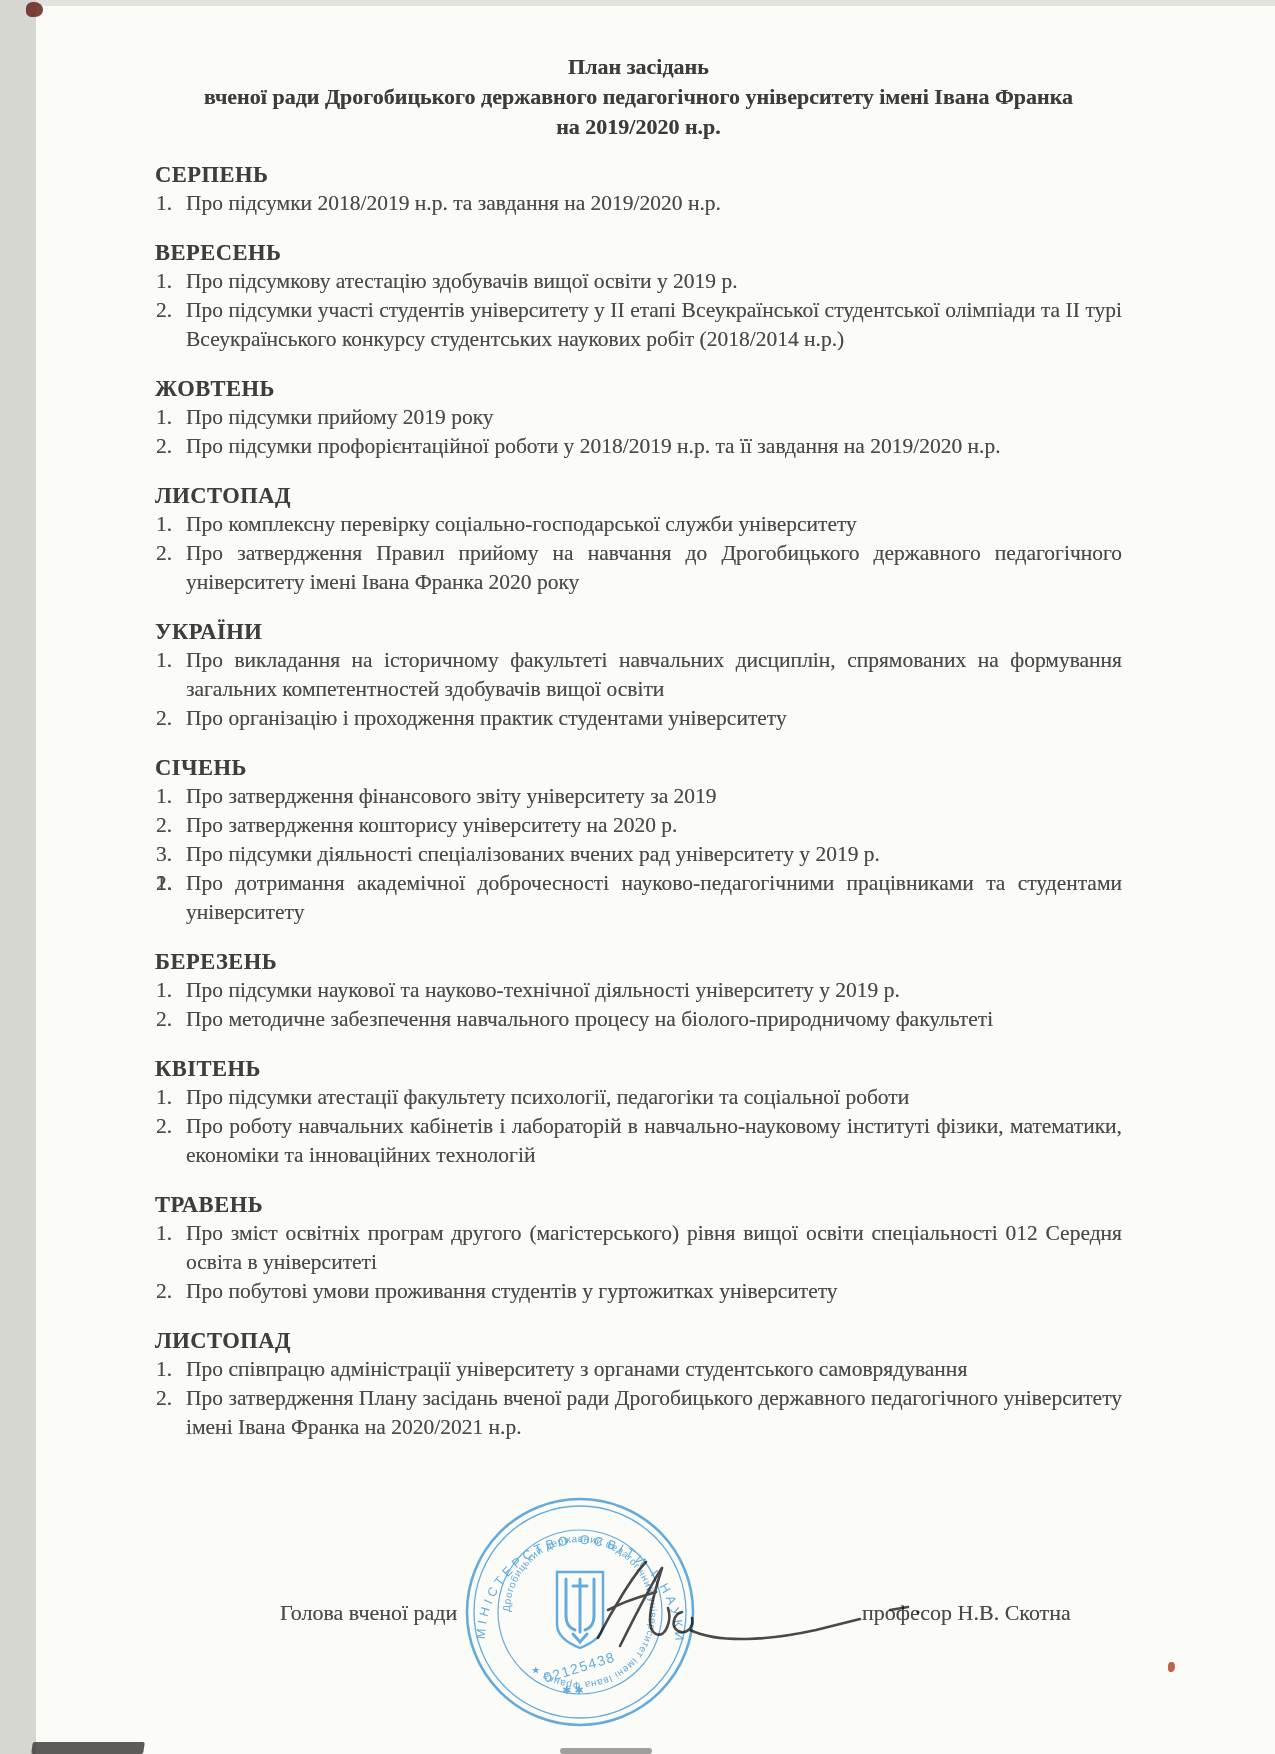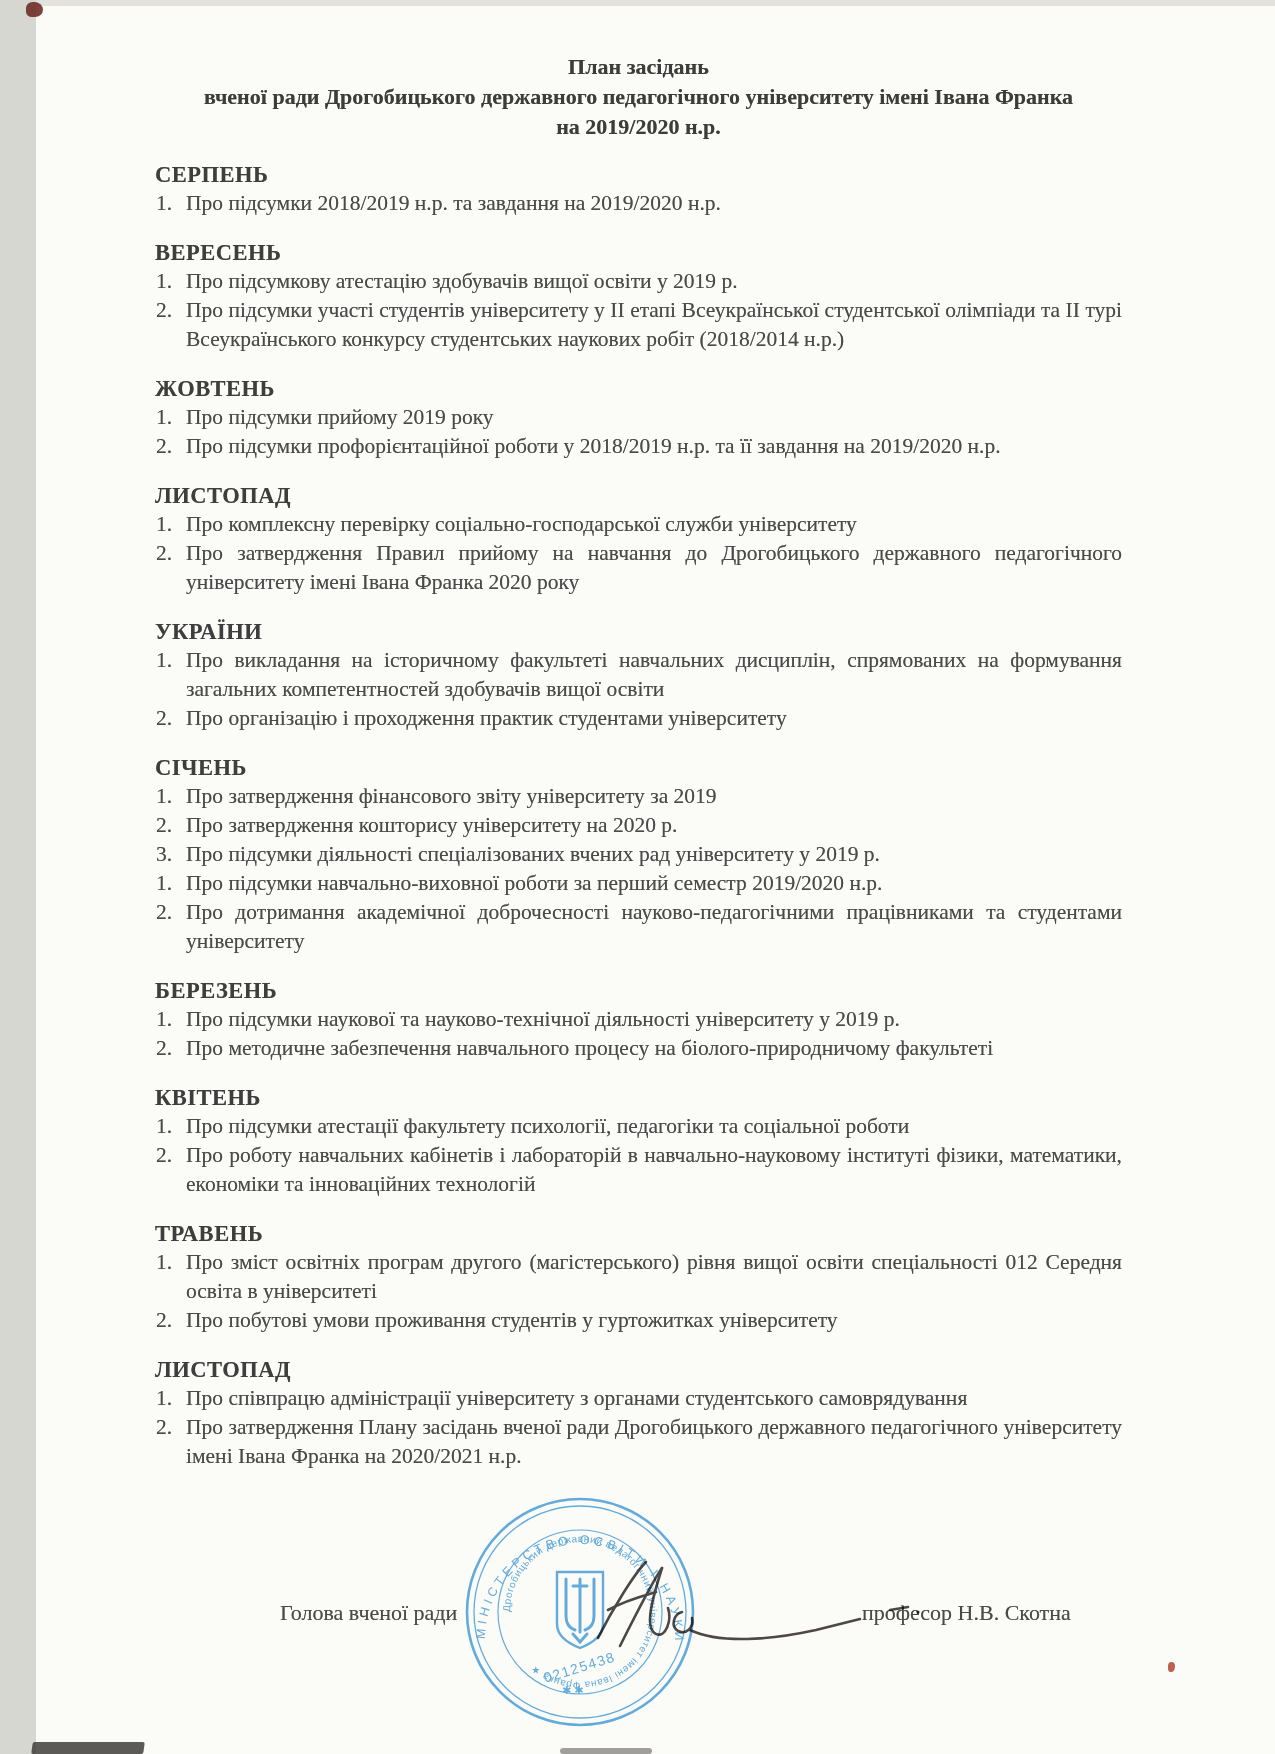--- a/index.html
+++ b/index.html
@@ -96,21 +96,21 @@
     </section>
 
     <section>
       <h2 class="month">СІЧЕНЬ</h2>
       <div class="item"><span class="num">1.</span><span>Про затвердження фінансового звіту університету за 2019</span></div>
       <div class="item"><span class="num">2.</span><span>Про затвердження кошторису університету на 2020 р.</span></div>
       <div class="item"><span class="num">3.</span><span>Про підсумки діяльності спеціалізованих вчених рад університету у 2019 р.</span></div>
     </section>
 
     <section>
-      <div class="item"><span class="num">1.</span><span>Про підсумки навчально-виховної роботи за перший семестр 2019/2020 н.р.</span></div>
+      <div class="item"><span class="num">1.</span></div>
       <div class="item"><span class="num">2.</span><span>Про дотримання академічної доброчесності науково-педагогічними працівниками та студентами університету</span></div>
     </section>
 
     <section>
       <h2 class="month">БЕРЕЗЕНЬ</h2>
       <div class="item"><span class="num">1.</span><span>Про підсумки наукової та науково-технічної діяльності університету у 2019 р.</span></div>
       <div class="item"><span class="num">2.</span><span>Про методичне забезпечення навчального процесу на біолого-природничому факультеті</span></div>
     </section>
 
     <section>

